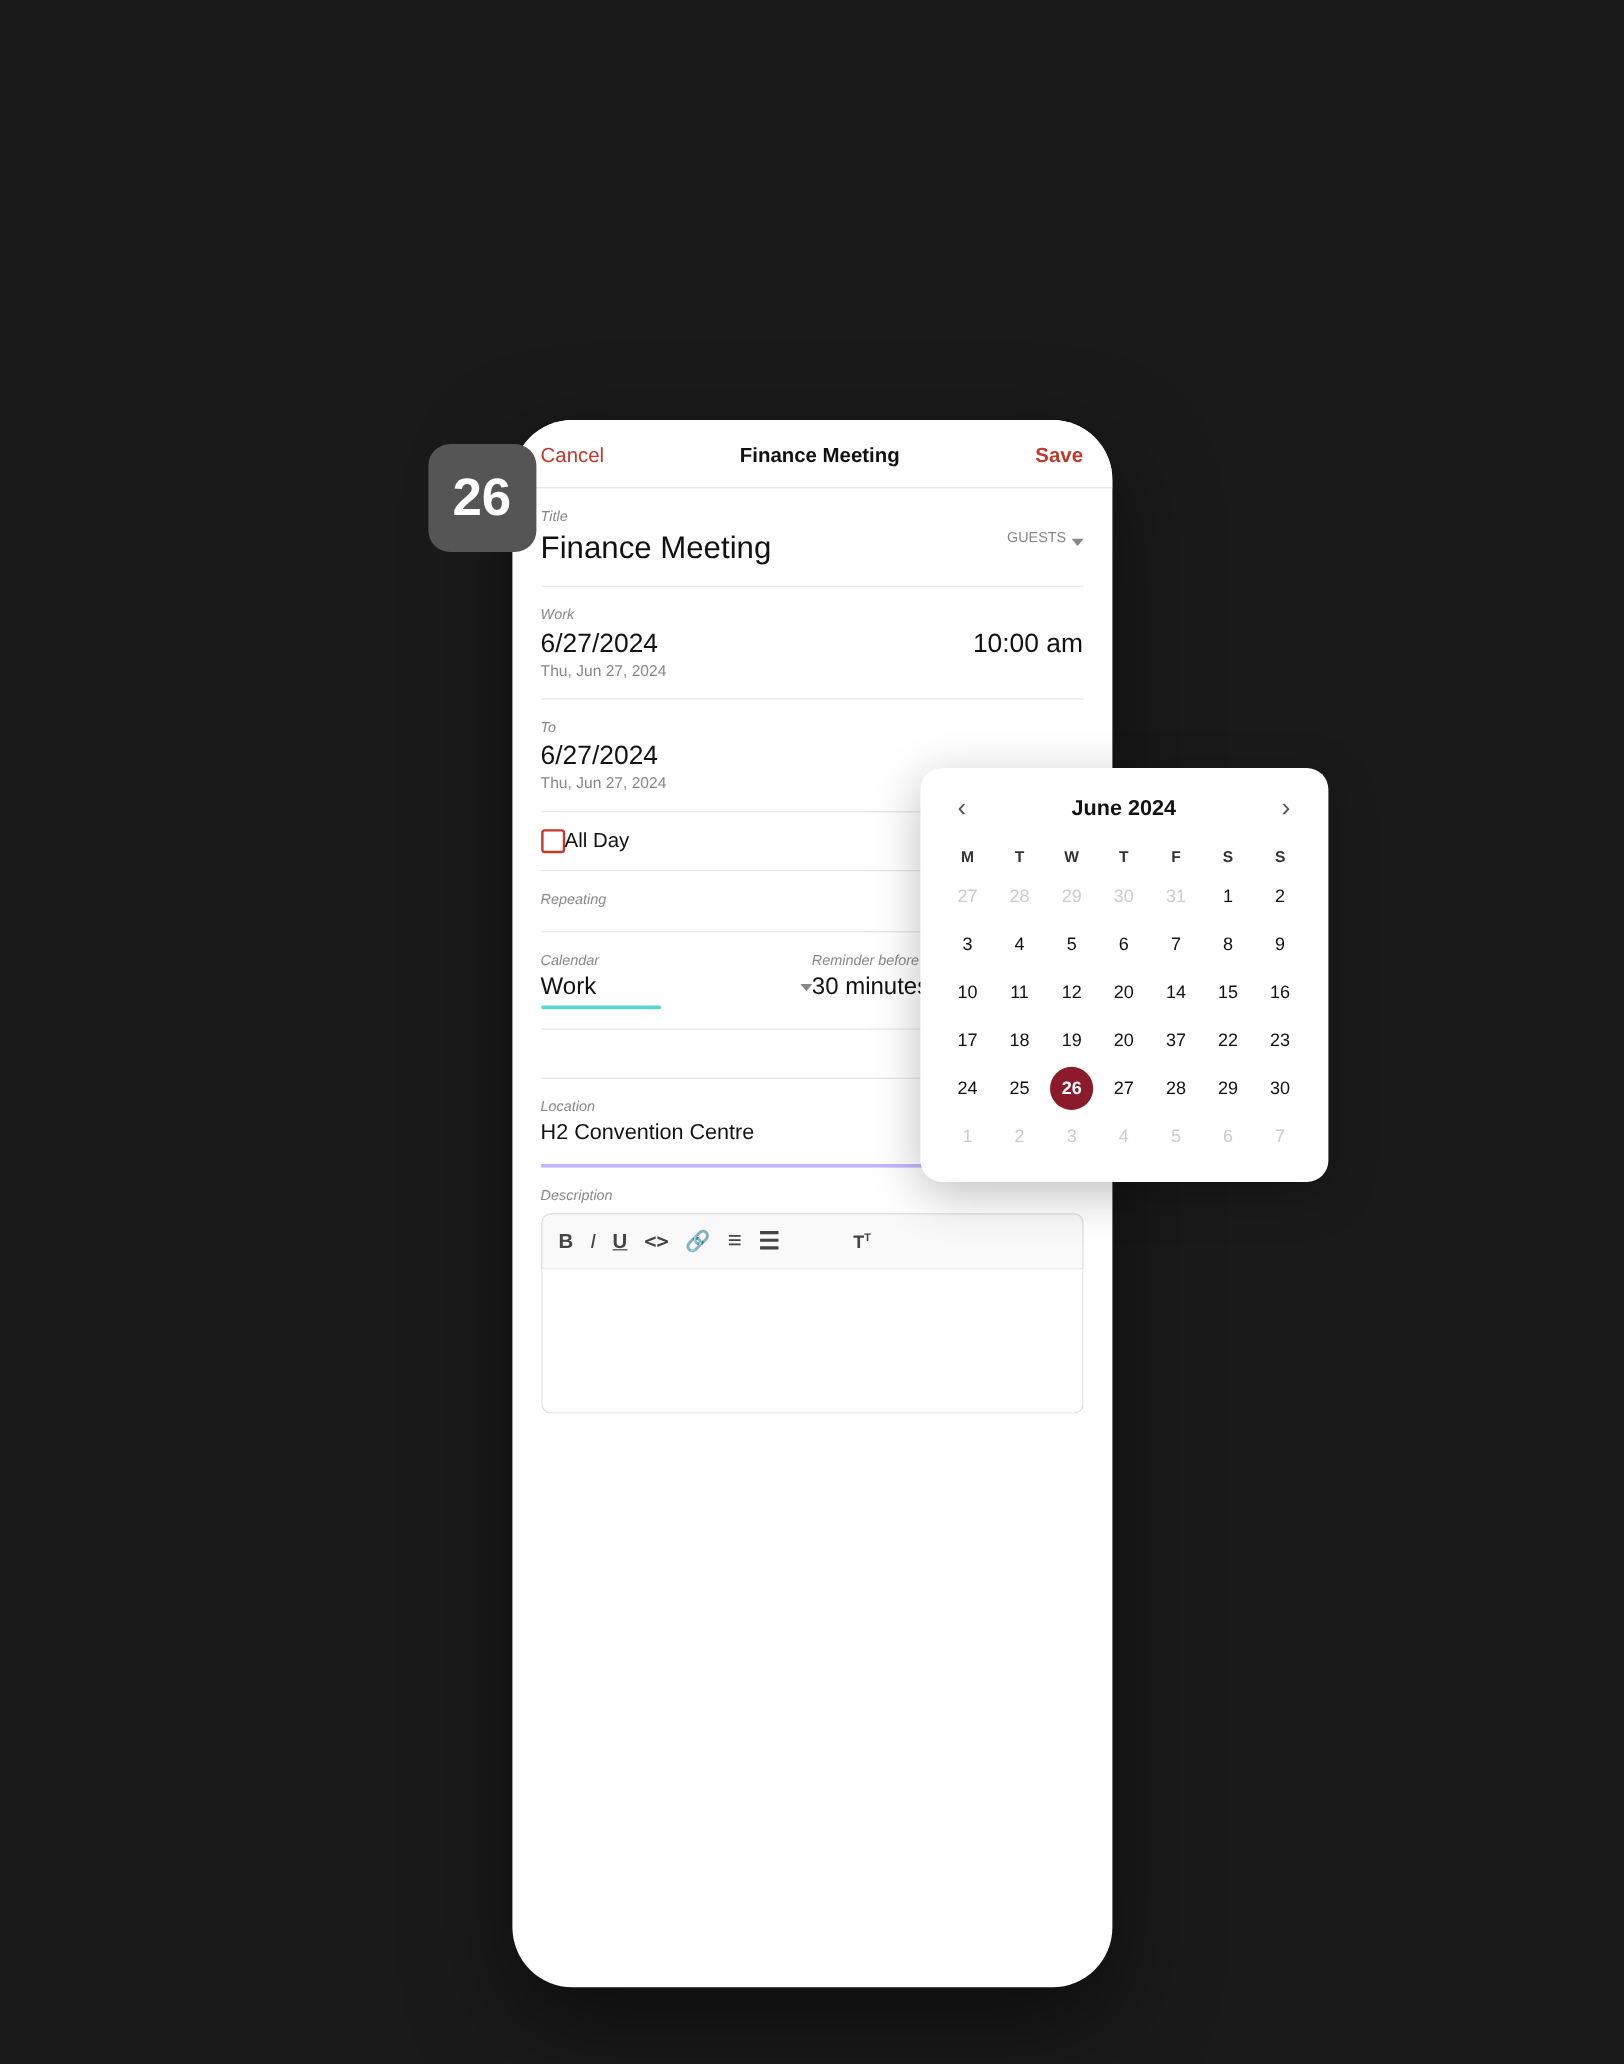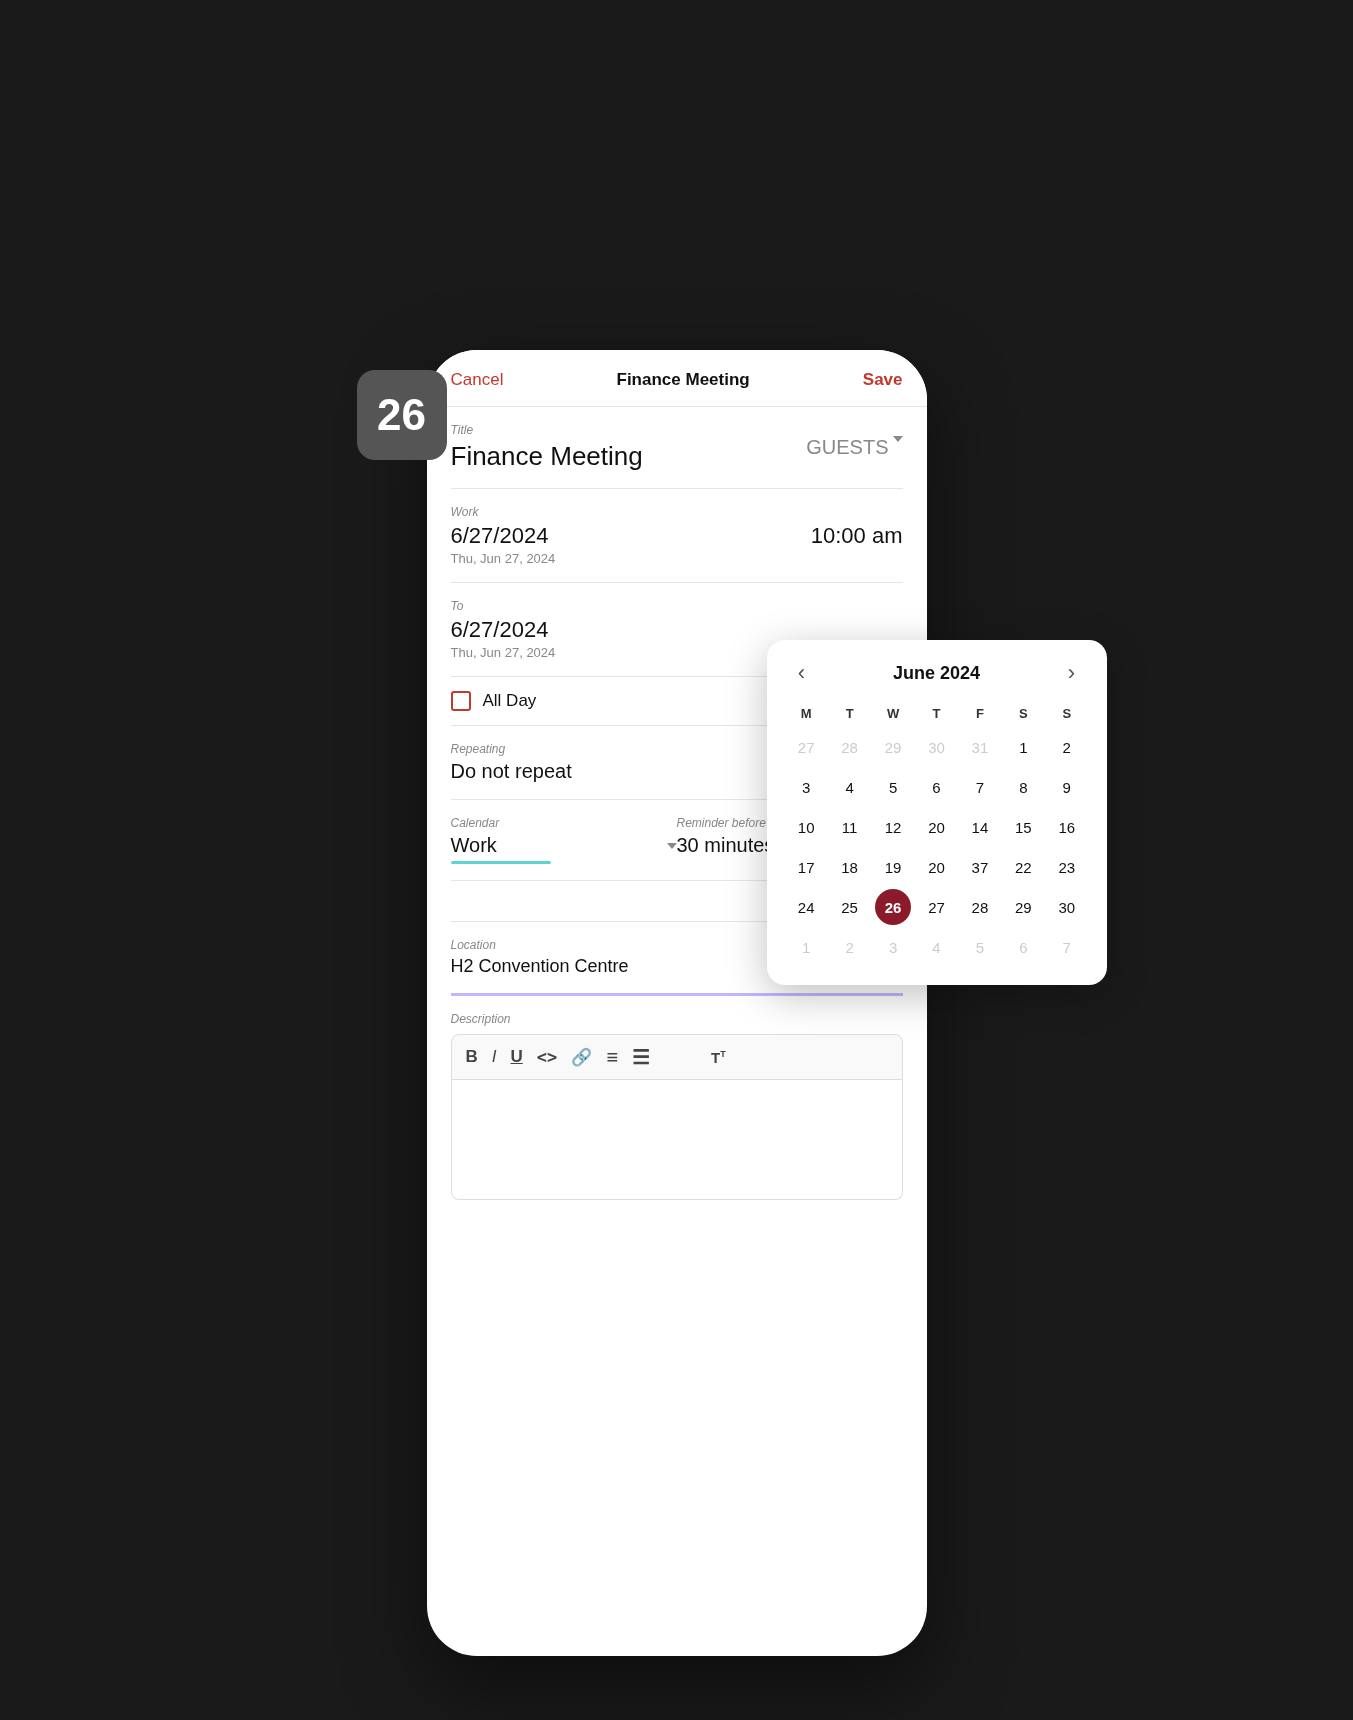--- a/index.html
+++ b/index.html
@@ -111,24 +111,24 @@
     }
 
     .field-value {
       font-size: 26px;
       font-weight: 300;
       color: #111;
     }
 
     .guests-btn {
       display: flex;
-      align-items: flex-start;
+      align-items: flex-end;
       gap: 4px;
       color: #888;
-      font-size: 20px;
+      font-size: 12px;
       cursor: pointer;
     }
 
     .chevron-down {
       width: 0;
       height: 0;
       border-left: 5px solid transparent;
       border-right: 5px solid transparent;
       border-top: 6px solid #888;
       display: inline-block;
@@ -155,21 +155,20 @@
 
     .date-sub {
       font-size: 13px;
       color: #888;
       margin-top: 2px;
     }
 
     .allday-row {
       display: flex;
       align-items: center;
-      gap: 12px;
       padding: 14px 0;
       border-bottom: 1px solid #e5e5e5;
     }
 
     .checkbox {
       width: 20px;
       height: 20px;
       border: 2px solid #c0392b;
       border-radius: 3px;
       display: inline-block;
@@ -396,24 +395,20 @@
           <div class="date-sub">Thu, Jun 27, 2024</div>
         </div>
 
         <div class="allday-row">
           <span class="checkbox"></span>
           <span class="allday-label">All Day</span>
         </div>
 
         <div class="repeat-field">
           <div class="field-label">Repeating</div>
-          <div class="dropdown-row">
-            <span class="dropdown-value">Do not repeat</span>
-            <span class="chevron-down"></span>
-          </div>
         </div>
 
         <div class="two-col">
           <div class="col">
             <div class="field-label">Calendar</div>
             <div class="dropdown-row">
               <span class="dropdown-value">Work</span>
               <span class="chevron-down"></span>
             </div>
             <div class="calendar-underline"></div>

